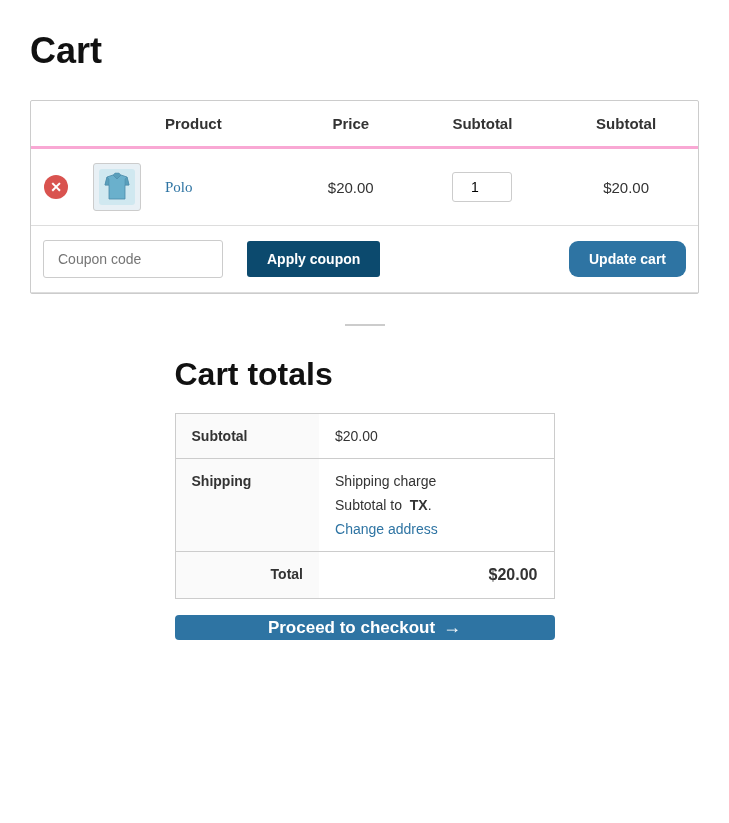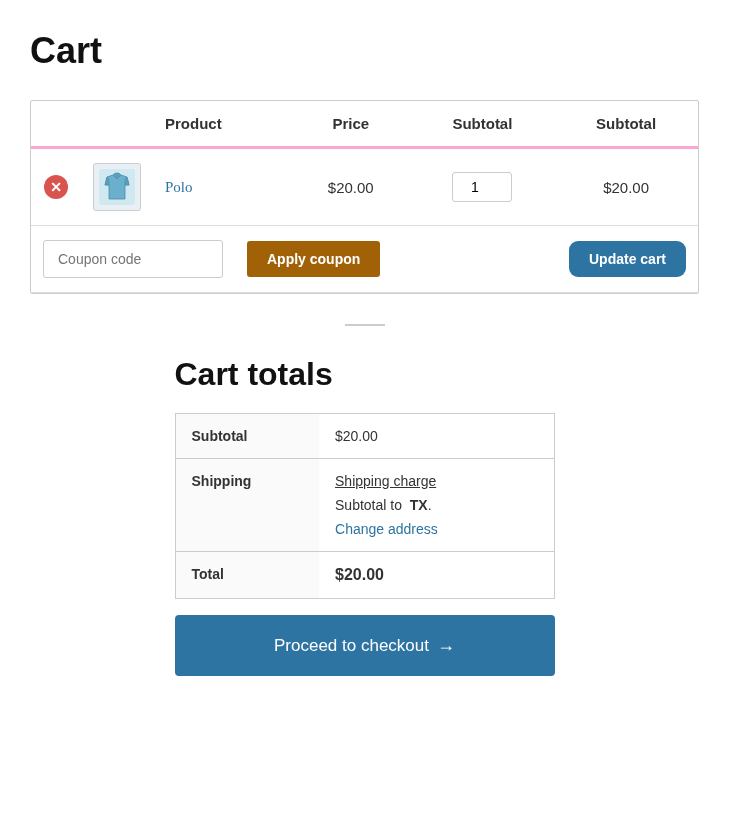--- a/index.html
+++ b/index.html
@@ -117,21 +117,21 @@
       border: 1px solid #ccc;
       border-radius: 3px;
       font-size: 14px;
       color: #999;
       width: 180px;
       outline: none;
     }
     .apply-coupon-btn {
       margin-left: 8px;
       padding: 10px 20px;
-      background: #a16207;
+      background: #0c4a6e;
       color: white;
       border: none;
       border-radius: 3px;
       font-size: 14px;
       font-weight: 600;
       cursor: pointer;
       white-space: nowrap;
     }
     .update-cart-btn {
       padding: 10px 20px;
@@ -189,50 +189,51 @@
       font-weight: 700;
       font-size: 14px;
       width: 38%;
       background: #fafafa;
     }
     .totals-table td.value-col {
       font-size: 14px;
     }
     .totals-table .total-row td {
       border-top: 1px solid #ccc;
+      text-align: right;
     }
     .total-amount {
       font-weight: 800;
       font-size: 16px;
     }
-    .shipping-line { margin-bottom: 8px; text-decoration: underline; }
+    .shipping-line { margin-bottom: 8px; }
     .shipping-to { margin-bottom: 8px; }
     .change-address-link {
       color: #2e74a3;
       text-decoration: none;
       font-size: 14px;
     }
 
     
     .checkout-btn-wrap {
       max-width: 380px;
       margin: 16px auto 0;
     }
     .checkout-btn {
       display: flex;
       align-items: center;
       justify-content: center;
       width: 100%;
-      padding: 20px 24px;
+      padding: 2px 24px;
       background: #2e74a3;
       color: white;
       border: none;
       border-radius: 4px;
       font-size: 17px;
-      font-weight: 400;
+      font-weight: 700;
       cursor: pointer;
       gap: 8px;
     }
     .arrow-icon { font-size: 18px; }
   </style>
 </head>
 <body>
 
 <h1 class="page-title">Cart</h1>
 

